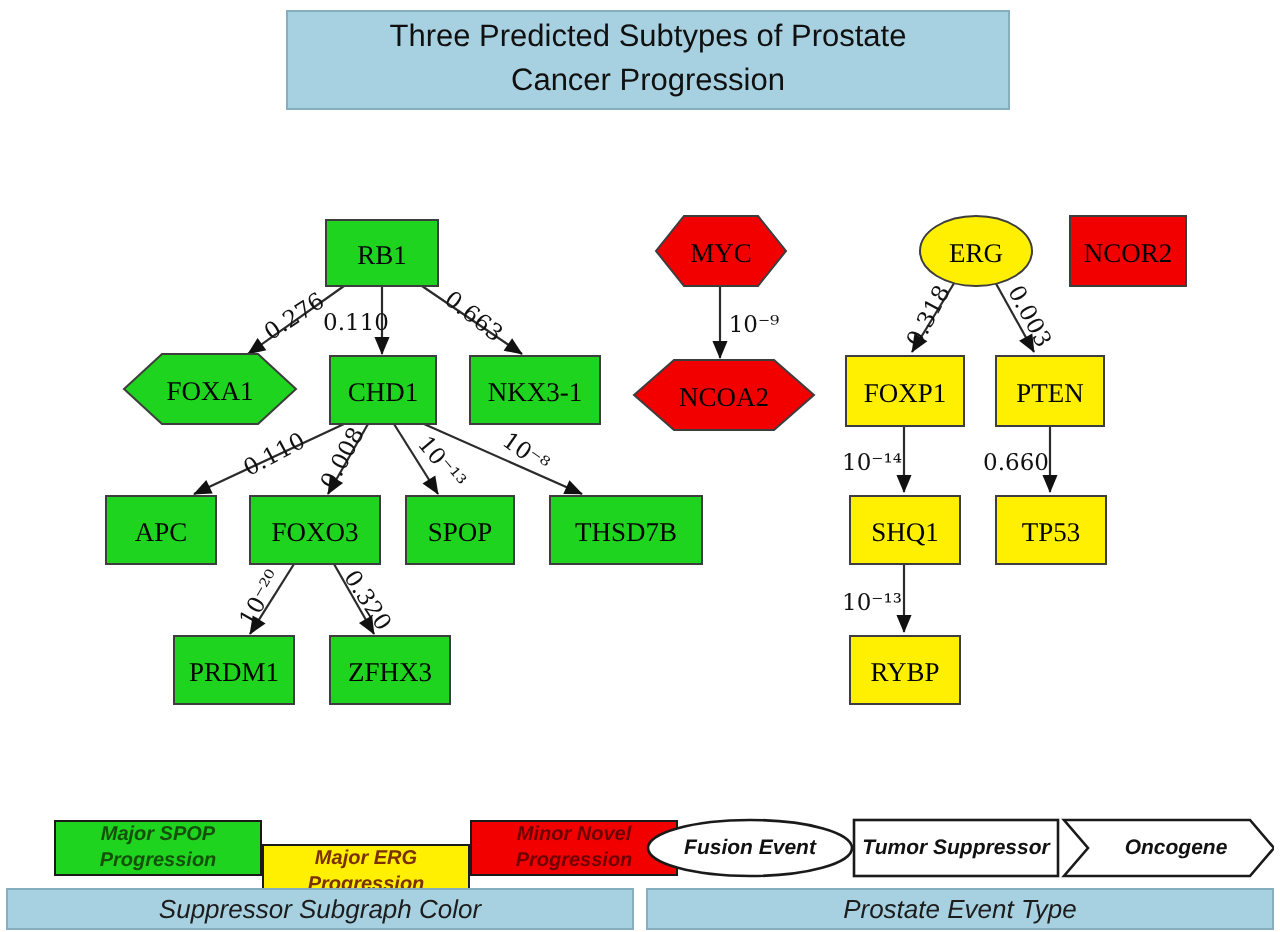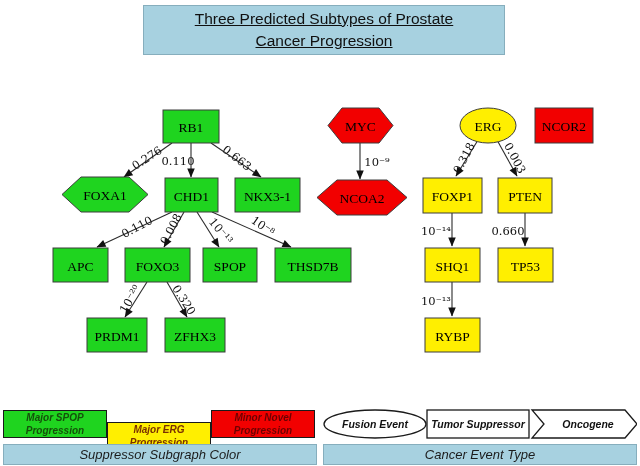--- a/index.html
+++ b/index.html
@@ -3,21 +3,21 @@
 <meta charset="utf-8">
 <style>
   html,body{margin:0;padding:0;background:#ffffff;}
   body{width:640px;height:466px;position:relative;overflow:hidden;
        font-family:"Liberation Sans","DejaVu Sans",sans-serif;}
   .abs{position:absolute;}
   #title-box{
     left:143px;top:5px;width:360px;height:48px;
     background:var(--lblue);border:1px solid #86aebd;
     display:flex;align-items:center;justify-content:center;text-align:center;
-    font-size:15.5px;color:#101010;white-space:pre-line;line-height:1.45;text-decoration:underline;
+    font-size:15.5px;color:#101010;white-space:pre-line;line-height:1.45;
   }
   #graph-svg{left:0;top:0;}
   
   #progression-legend{left:3px;top:410px;display:flex;}
   .prog-box{
     width:102px;height:26px;border:1px solid #1a1a1a;
     display:flex;align-items:center;justify-content:center;text-align:center;
     font-size:10px;font-weight:bold;font-style:italic;line-height:1.3;
     white-space:pre-line;
   }
@@ -115,30 +115,30 @@
       <rect x="425" y="248" width="55" height="34" fill="#ffef00" stroke="#3d3d3d" stroke-width="1"></rect>
       <text x="452.5" y="266" text-anchor="middle" dominant-baseline="central" font-size="13.5" fill="#000000" font-family="&quot;Liberation Serif&quot;,&quot;DejaVu Serif&quot;,serif">SHQ1</text>
       <rect x="498" y="248" width="55" height="34" fill="#ffef00" stroke="#3d3d3d" stroke-width="1"></rect>
       <text x="525.5" y="266" text-anchor="middle" dominant-baseline="central" font-size="13.5" fill="#000000" font-family="&quot;Liberation Serif&quot;,&quot;DejaVu Serif&quot;,serif">TP53</text>
       <rect x="425" y="318" width="55" height="34" fill="#ffef00" stroke="#3d3d3d" stroke-width="1"></rect>
       <text x="452.5" y="336" text-anchor="middle" dominant-baseline="central" font-size="13.5" fill="#000000" font-family="&quot;Liberation Serif&quot;,&quot;DejaVu Serif&quot;,serif">RYBP</text>
     </g>
 </svg>
 
 <div id="progression-legend" class="abs">
-  <div class="prog-box" style="background: rgb(31, 212, 31); color: rgb(20, 80, 10);">Major SPOP
+  <div class="prog-box" style="background: rgb(31, 212, 31); color: rgb(20, 80, 10); margin-left: 24px;">Major SPOP
 Progression</div>
   <div class="prog-box" style="background: rgb(255, 239, 0); color: rgb(122, 48, 0); margin-top: 12px;">Major ERG
 Progression</div>
   <div class="prog-box" style="background: rgb(242, 0, 0); color: rgb(110, 0, 0);">Minor Novel
 Progression</div>
 </div>
 <div id="caption-left" class="caption-bar abs">Suppressor Subgraph Color</div>
 
 <svg id="genomic-legend" class="abs" width="314" height="36" viewBox="0 0 314 36">
   <ellipse cx="52" cy="19" rx="51" ry="14" fill="#ffffff" stroke="#1a1a1a" stroke-width="1.3"></ellipse>
   <text x="52" y="19" text-anchor="middle" dominant-baseline="central" class="legend-shape-label">Fusion Event</text>
   <rect x="104" y="5" width="102" height="28" fill="#ffffff" stroke="#1a1a1a" stroke-width="1.3"></rect>
   <text x="155" y="19" text-anchor="middle" dominant-baseline="central" class="legend-shape-label">Tumor Suppressor</text>
   <polygon points="209,5 302,5 314,19 302,33 209,33 221,19" fill="#ffffff" stroke="#1a1a1a" stroke-width="1.3"></polygon>
   <text x="265" y="19" text-anchor="middle" dominant-baseline="central" class="legend-shape-label">Oncogene</text>
 </svg>
-<div id="caption-right" class="caption-bar abs">Cancer Event Type</div>
+<div id="caption-right" class="caption-bar abs">Prostate Event Type</div>
 
 </body></html>

